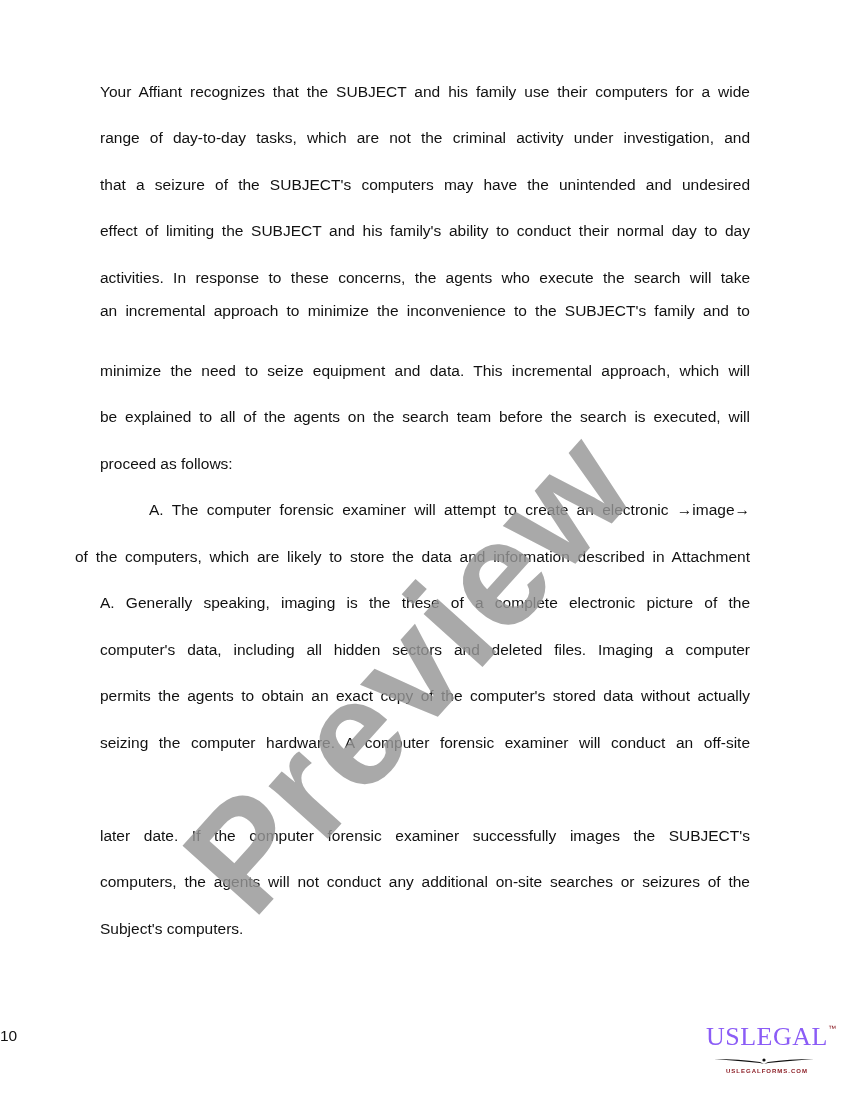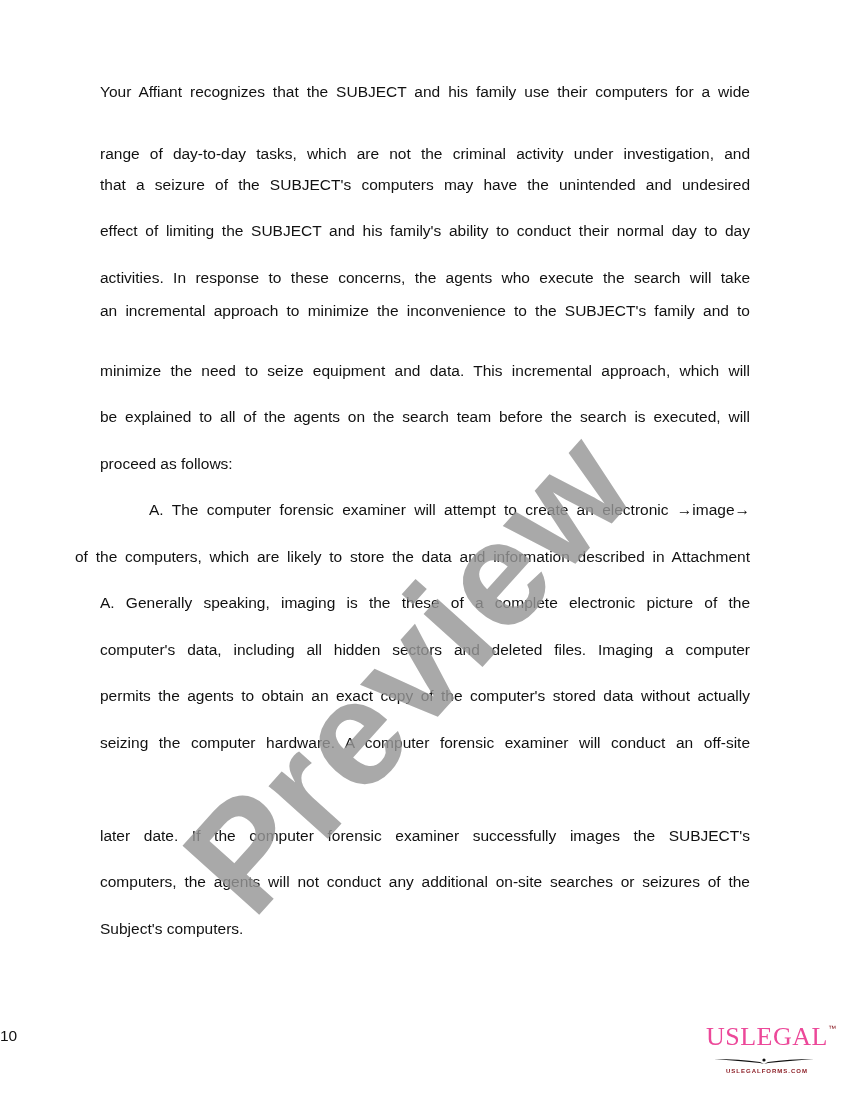--- a/index.html
+++ b/index.html
@@ -5,31 +5,31 @@
   html, body { margin: 0; padding: 0; background: #ffffff; }
   body { width: 850px; height: 1100px; position: relative; overflow: hidden; font-family: "Liberation Sans", sans-serif; color: #111; }
   .page { position: absolute; left: 0; top: 0; width: 850px; height: 1100px; border-radius: 24px; }
   .line { position: absolute; left: 100px; width: 650px; font-size: 15.5px; line-height: 20px; white-space: nowrap; }
   .just { text-align: justify; text-align-last: justify; }
   .indentA { left: 149px; width: 601px; }
   .outdent { left: 75px; width: 675px; }
   .pagenum { position: absolute; left: 0; width: 850px; top: 1027px; text-align: left; font-size: 15.5px; }
   .watermark { position: absolute; left: 90px; top: 420px; font-size: 150px; font-weight: bold; color: rgba(150,150,150,0.82); transform: rotate(-48deg); transform-origin: left top; letter-spacing: 2px; font-family: "Liberation Sans", sans-serif; left: 150px; top: 830px; pointer-events: none; }
   .logo { position: absolute; left: 706px; top: 1024px; width: 120px; height: 46px; }
-  .logo-text { font-family: "Liberation Serif", serif; font-size: 26px; color: #ec4899; letter-spacing: 0.5px; line-height: 26px; }
+  .logo-text { font-family: "Liberation Serif", serif; font-size: 26px; color: #8b5cf6; letter-spacing: 0.5px; line-height: 26px; }
   .logo-tm { font-size: 8px; vertical-align: top; color: #8b1c24; }
   .logo-wing { width: 100px; height: 6px; margin: 1px 0 0 8px; }
   .logo-url { font-size: 6px; color: #8b1c24; letter-spacing: 1px; margin-left: 20px; font-weight: bold; }
 </style>
 </head>
 <body>
 
 <div class="page">
   <div class="line just" style="top:82px">Your Affiant recognizes that the SUBJECT and his family use their computers for a wide</div>
-  <div class="line just" style="top:144px">range of day-to-day tasks, which are not the criminal activity under investigation, and</div>
+  <div class="line just" style="top:128px">range of day-to-day tasks, which are not the criminal activity under investigation, and</div>
   <div class="line just" style="top:175px">that a seizure of the SUBJECT's computers may have the unintended and undesired</div>
   <div class="line just" style="top:221px">effect of limiting the SUBJECT and his family's ability to conduct their normal day to day</div>
   <div class="line just" style="top:268px">activities.  In response to these concerns, the agents who execute the search will take</div>
   <div class="line just" style="top:301px">an incremental approach to minimize the inconvenience to the SUBJECT's family and to</div>
   <div class="line just" style="top:361px">minimize the need to seize equipment and data.  This incremental approach, which will</div>
   <div class="line just" style="top:407px">be explained to all of the agents on the search team before the search is executed, will</div>
   <div class="line" style="top:454px">proceed as follows:</div>
   <div class="line just indentA" style="top:500px">A.  The computer forensic examiner will attempt to create an electronic →image→</div>
   <div class="line just outdent" style="top:547px">of the computers, which are likely to store the data and information described in Attachment</div>
   <div class="line just" style="top:593px">A.  Generally speaking, imaging is the these of a complete electronic picture of the</div>

